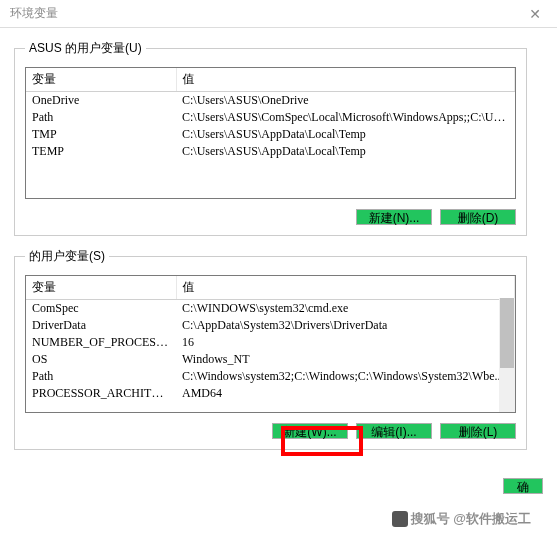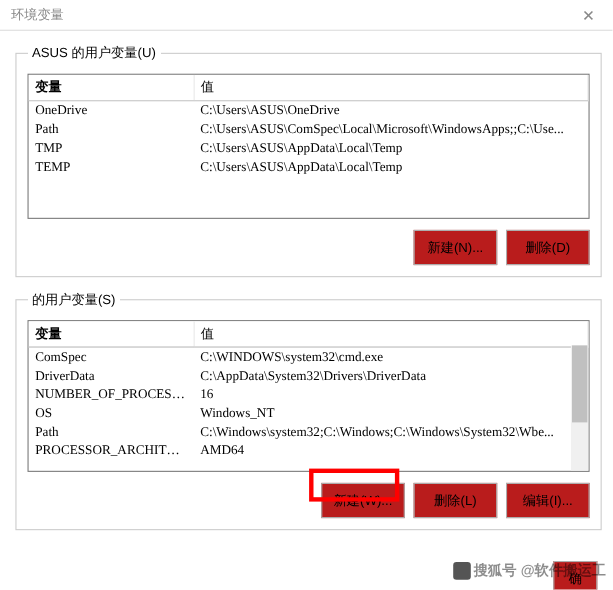--- a/index.html
+++ b/index.html
@@ -25,21 +25,21 @@
   margin-left: auto;
   width: 44px;
   height: 30px;
   display: flex;
   align-items: center;
   justify-content: center;
   color: #888;
   font-size: 14px;
 }
 .content {
-  padding: 12px 10px 10px 14px;
+  padding: 12px 30px 10px 14px;
 }
 fieldset {
   border: 1px solid #ccc;
   padding: 10px 10px 10px 10px;
   margin-bottom: 12px;
   position: relative;
 }
 legend {
   padding: 0 4px;
   font-size: 12px;
@@ -60,21 +60,21 @@
 }
 th {
   text-align: left;
   font-weight: normal;
   background: #fff;
   border-bottom: 1px solid #d0d0d0;
   border-right: 1px solid #e8e8e8;
   padding: 3px 6px;
   font-size: 12px;
 }
-th.col-var { width: 150px; font-weight: bold; }
+th.col-var { width: 150px; }
 td {
   padding: 1px 6px;
   font-size: 12px;
   white-space: nowrap;
   overflow: hidden;
   text-overflow: ellipsis;
   font-family: Liberation Serif, serif;
 }
 .scrollbar {
   position: absolute;
@@ -90,43 +90,43 @@
   background: #c0c0c0;
 }
 .btn-row {
   display: flex;
   justify-content: flex-end;
   gap: 8px;
   margin-top: 10px;
 }
 .btn {
   min-width: 76px;
-  height: 32px;
-  background: #b91c1c;
+  height: 16px;
+  background: #22c55e;
   border: 1px solid #adadad;
   font-size: 12px;
   cursor: pointer;
   font-family: inherit;
 }
 .highlight-box {
   position: absolute;
   border: 4px solid #ff0000;
   pointer-events: none;
   z-index: 100;
 }
 .footer {
   display: flex;
   justify-content: flex-end;
   padding: 6px 14px 0 14px;
   gap: 8px;
 }
 .watermark {
   position: absolute;
   bottom: 8px;
-  right: 6px;
+  right: 26px;
   color: rgba(0,0,0,0.45);
   font-size: 13px;
   font-weight: bold;
   display: flex;
   align-items: center;
   gap: 3px;
   pointer-events: none;
   z-index: 200;
 }
 .wm-icon {
@@ -217,22 +217,22 @@
               <td>AMD64</td>
             </tr>
           </tbody>
       </table>
       <div class="scrollbar">
         <div class="scroll-thumb" style="top:0; height:70px;"></div>
       </div>
     </div>
     <div class="btn-row" style="position:relative;">
       <button class="btn" id="sys-new-btn">新建(W)...</button>
+      <button class="btn">编辑(I)...</button>
       <button class="btn">删除(L)</button>
-      <button class="btn">编辑(I)...</button>
     </div>
   </fieldset>
 
 </div>
 
 <div class="footer">
   <button class="btn" style="min-width:40px;">确</button>
 </div>
 
 <div class="highlight-box" id="highlight" style="left: 281px; top: 426px; width: 82px; height: 30px;"></div>

